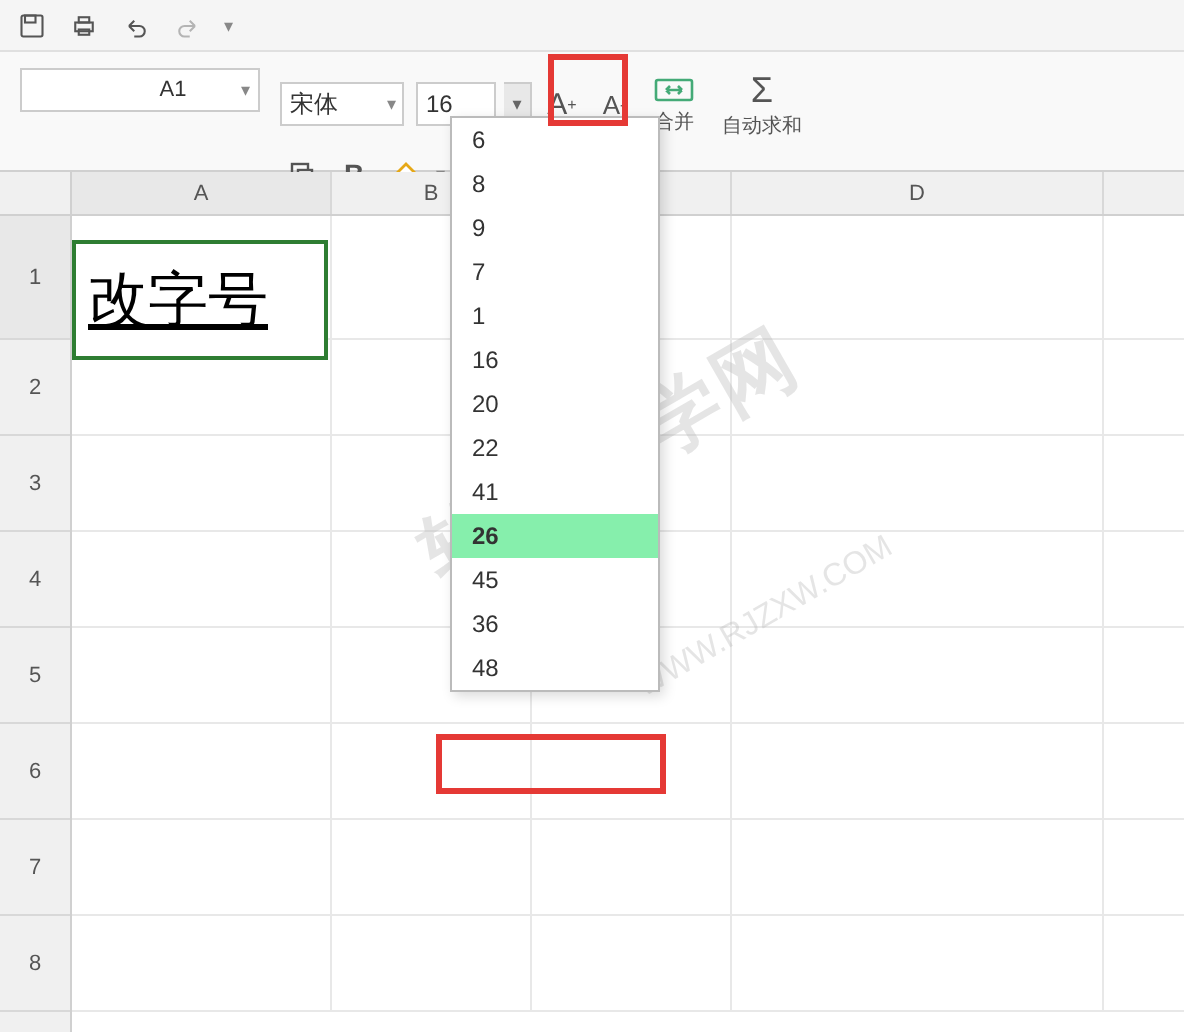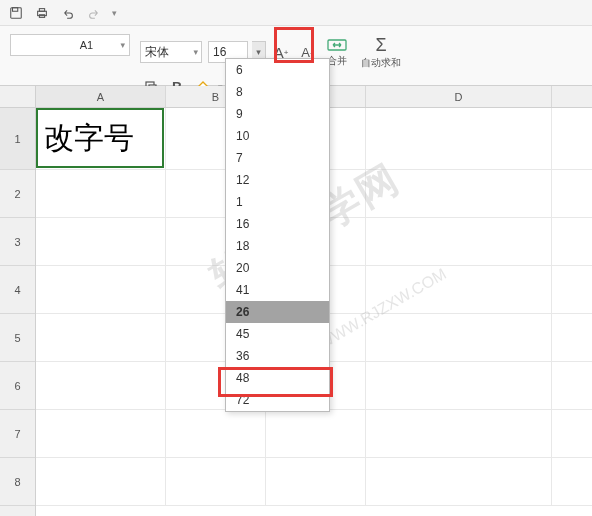--- a/index.html
+++ b/index.html
@@ -214,31 +214,32 @@
     .cell {
       border-right: 1px solid #e8e8e8;
       position: relative;
     }
     .cell.A { width: 130px; }
     .cell.B { width: 100px; }
     .cell.C { width: 100px; }
     .cell.D { width: 186px; }
     .active-cell {
       position: absolute;
-      top: 0;
+      top: 12px;
       left: 0;
       width: 128px;
       height: 60px;
       border: 2px solid #2e7d32;
       display: flex;
       align-items: center;
       padding-left: 6px;
       font-size: 30px;
       background: #fff;
       z-index: 1;
+      text-decoration: underline;
     }
     .row-headers-inner {
       margin-top: 22px;
     }
     .size-dropdown {
       position: absolute;
       top: 58px;
       left: 225px;
       width: 105px;
       background: #fff;
@@ -248,21 +249,21 @@
     }
     .size-option {
       height: 22px;
       padding: 0 10px;
       display: flex;
       align-items: center;
       font-size: 12px;
       color: #333;
       cursor: pointer;
     }
-    .size-option.hovered { background: #a3a3a3; font-weight: bold; }
+    .size-option.hovered { background: #86efac; font-weight: bold; }
     .red-box {
       position: absolute;
       border: 3px solid #e53935;
       z-index: 200;
       pointer-events: none;
     }
     .red-box.top { top: 27px; left: 274px; width: 40px; height: 36px; }
     .red-box.mid { top: 367px; left: 218px; width: 115px; height: 30px; }
     .watermark {
       position: absolute;
@@ -451,32 +452,29 @@
         <div class="cell C"></div>
         <div class="cell D"></div>
       </div>
   </div>
 </div>
 
 <div class="size-dropdown">
   <div class="size-option">6</div>
   <div class="size-option">8</div>
   <div class="size-option">9</div>
-  <div class="size-option">10</div>
   <div class="size-option">7</div>
-  <div class="size-option">12</div>
   <div class="size-option">1</div>
   <div class="size-option">16</div>
-  <div class="size-option">18</div>
   <div class="size-option">20</div>
+  <div class="size-option">22</div>
   <div class="size-option">41</div>
   <div class="size-option hovered">26</div>
   <div class="size-option">45</div>
   <div class="size-option">36</div>
   <div class="size-option">48</div>
-  <div class="size-option">72</div>
 </div>
 
 <div class="red-box top"></div>
 <div class="red-box mid"></div>
 
 <div class="watermark">软件自学网</div>
 <div class="watermark2">WWW.RJZXW.COM</div>
 
 </body></html>

